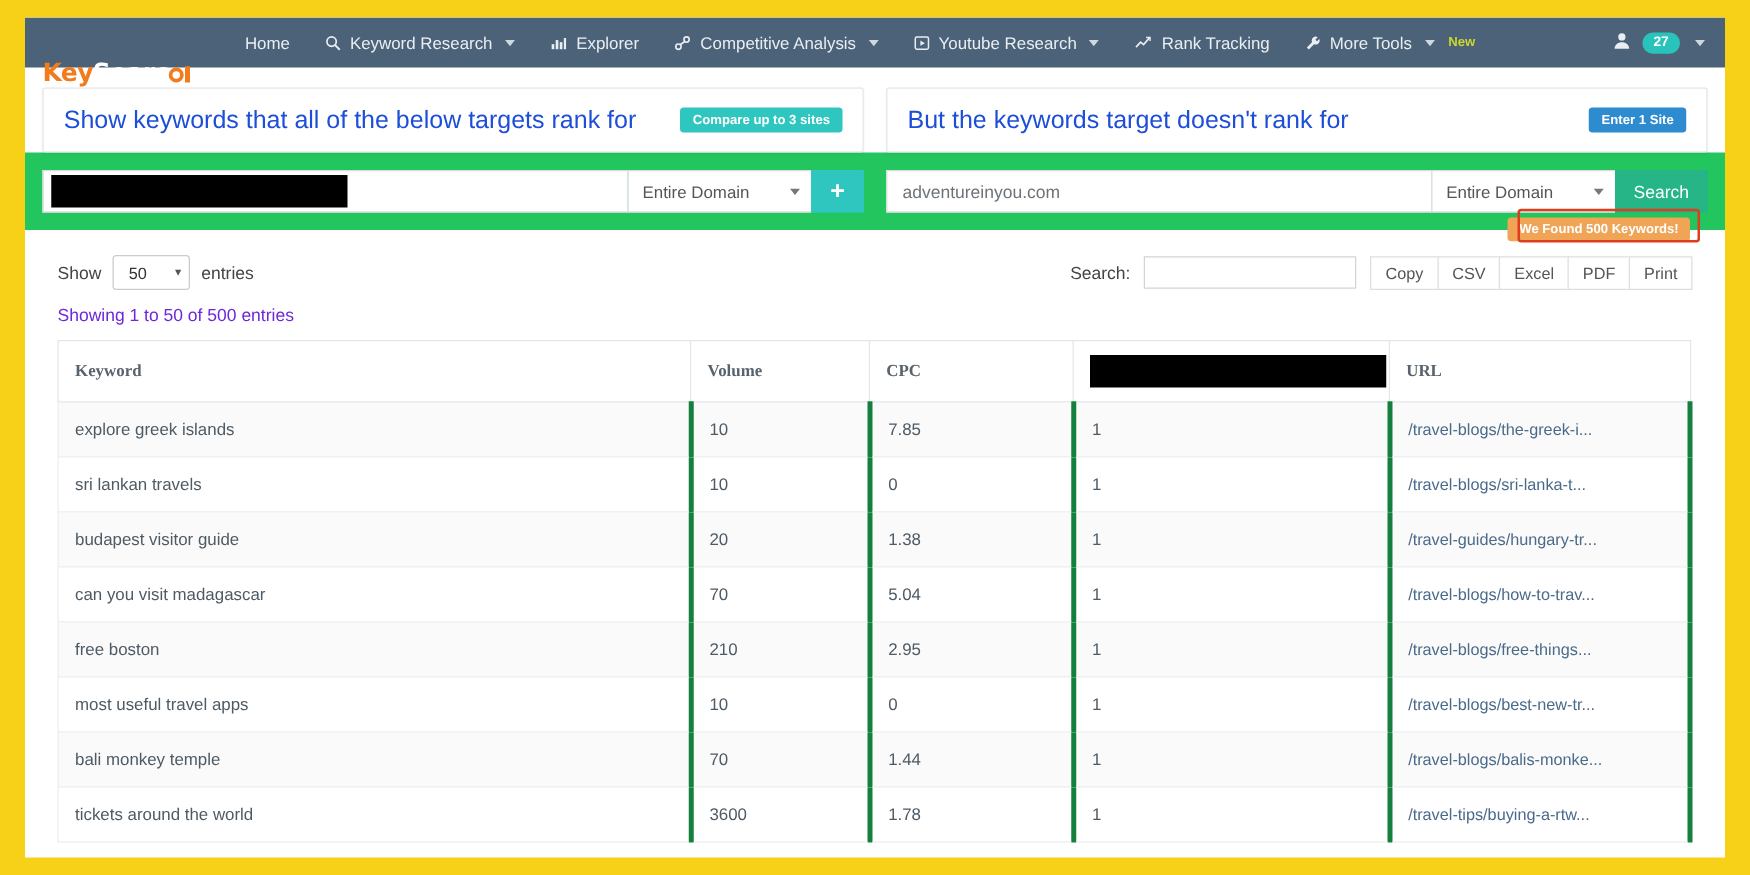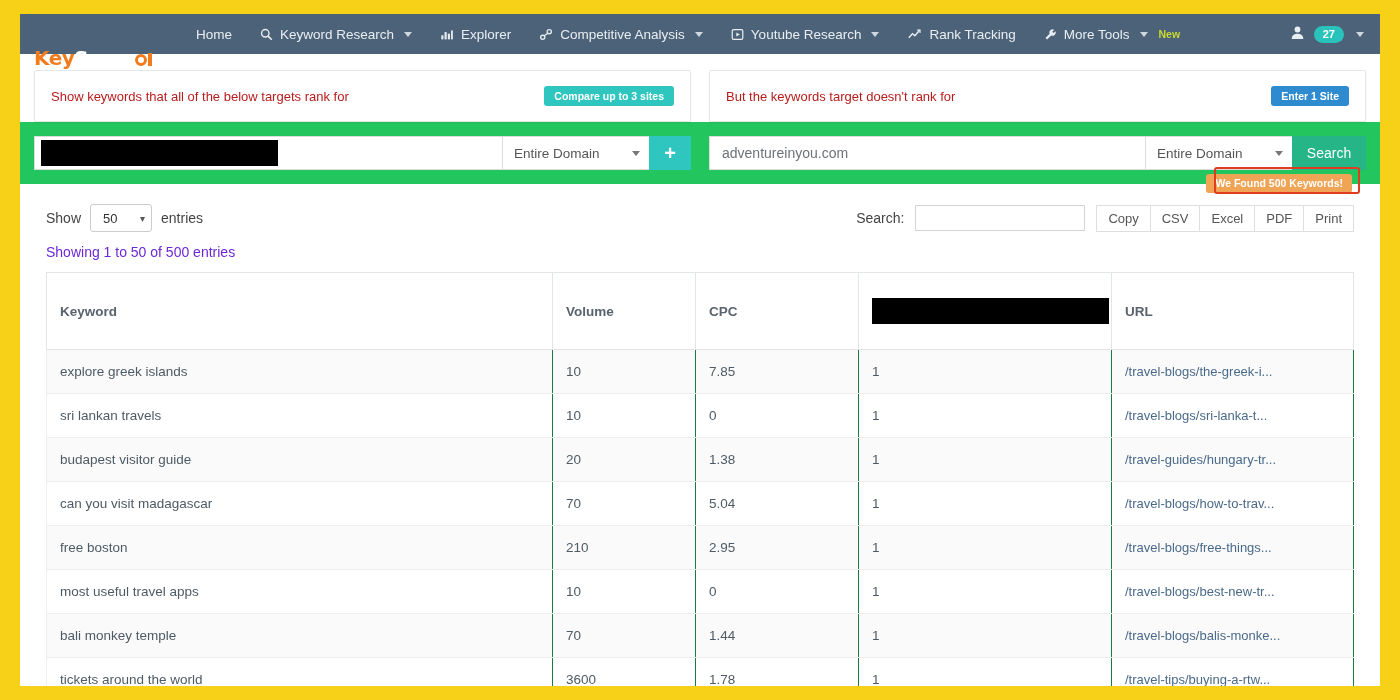--- a/index.html
+++ b/index.html
@@ -52,21 +52,21 @@
   
   .panels { display:flex; gap:18px; padding:16px 0 0 0; background:#fff; }
   .panel {
     flex:1; background:#fff; border:1px solid #e4e7ea; border-radius:2px;
     box-shadow:0 1px 2px rgba(0,0,0,0.05);
     display:flex; align-items:center; justify-content:space-between;
     padding:14px 16px; height:52px;
   }
   .panel-left { margin-left:14px; }
   .panel-right { margin-right:14px; }
-  .panel-title { font-size:13px; color:#b91c1c; }
+  .panel-title { font-size:20px; color:#1d4ed8; }
   .pill {
     font-size:10.5px; font-weight:bold; color:#fff; border-radius:3px;
     padding:5px 10px; line-height:1; white-space:nowrap;
   }
   .pill.teal { background:#2FC6C0; }
   .pill.blue { background:#2E8BD0; }
 
   
   .searchband { background:#22c55e; padding:14px 14px; display:flex; gap:18px; }
   .searchgroup { flex:1; display:flex; height:34px; }
@@ -119,25 +119,25 @@
   }
   .found-box {
     position:absolute; right:-6px; top:-31px; width:146px; height:27px;
     border:2px solid #E03C20; border-radius:3px; pointer-events:none;
   }
   .showing { font-size:14px; color:#6d28d9; padding:6px 0 12px 0; }
 
   table { width:100%; border-collapse:collapse; table-layout:fixed; }
   thead th {
     text-align:left; font-size:13.5px; font-weight:bold; color:#59636d;
-    padding:28px 13px; border:1px solid #e3e6e8; background:#fff;
+    padding:14px 13px; border:1px solid #e3e6e8; background:#fff;font-family:Liberation Serif, serif;
   }
   tbody td {
     font-size:13.5px; color:#4e5a64; padding:14px 13px;
-    border-left:1px solid #eceeef; border-right:1px solid #15803d;
+    border-left:1px solid #eceeef; border-right:4px solid #15803d;
     border-bottom:1px solid #eceeef;
   }
   tbody tr:nth-child(odd) td { background:#fafafa; }
   tbody tr:nth-child(even) td { background:#ffffff; }
   td.url a { color:#4a6a8a; text-decoration:none; font-size:13px; }
   .redact-head { display:block; width:237px; height:26px; background:#000; margin:-3px 0; }
   .c-kw { width:506px; }
   .c-vol { width:143px; }
   .c-cpc { width:163px; }
   .c-x { width:253px; }

